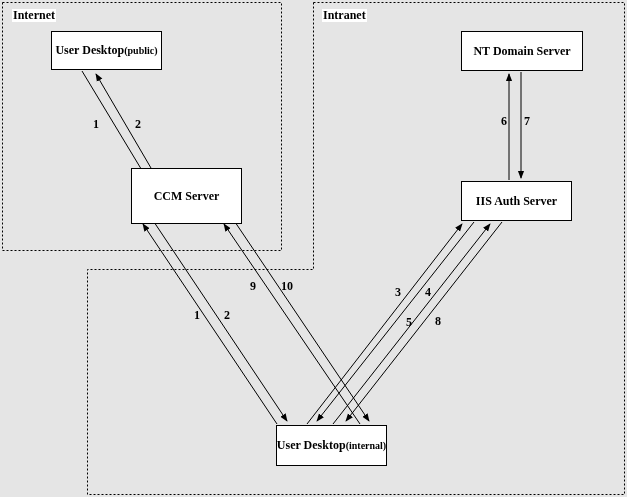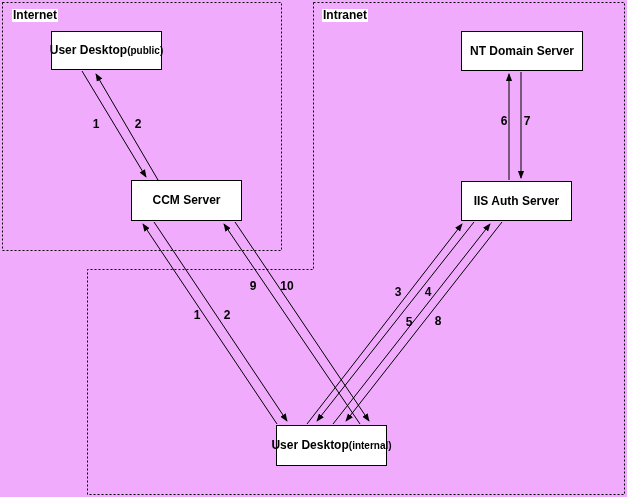--- a/index.html
+++ b/index.html
@@ -1,20 +1,20 @@
 <!DOCTYPE html>
 <html><head>
 <meta charset="utf-8">
 <style>
   html,body { margin:0; padding:0; background:#ffffff; }
   #diagram {
     position:relative;
     width:627px; height:497px;
-    background:#f0abfc;
-    font-family:Liberation Sans, sans-serif;
+    background:#e5e5e5;
+    font-family:Liberation Serif, serif;
     color:#000000;
     overflow:hidden;
   }
   #wires { position:absolute; left:0; top:0; width:627px; height:497px; }
   .node {
     position:absolute; box-sizing:border-box;
     background:#ffffff; border:1px solid #000000;
     display:flex; flex-direction:row; align-items:center; justify-content:center;
     font-weight:bold; font-size:12px; line-height:13px;
     white-space:nowrap; text-align:center;
@@ -23,21 +23,21 @@
   .zone-label {
     position:absolute; font-weight:bold; font-size:12px; line-height:13px;
     background:#ffffff; padding:0 1px;
   }
   .flow-label {
     position:absolute; transform:translate(-50%,-50%);
     font-weight:bold; font-size:12px; line-height:12px;
   }
   
   #node-desktop-public   { left:51px;  top:31px;  width:111px; height:39px; }
-  #node-ccm              { left:131px; top:180px; width:111px; height:41px; }
+  #node-ccm              { left:131px; top:168px; width:111px; height:56px; }
   #node-nt-domain        { left:461px; top:31px;  width:122px; height:40px; }
   #node-iis-auth         { left:461px; top:181px; width:111px; height:40px;text-align:right; }
   #node-desktop-internal { left:276px; top:425px; width:111px; height:41px; }
 </style>
 </head>
 <body>
 
 <div id="diagram">
 
   <svg id="wires" viewBox="0 0 627 497" xmlns="http://www.w3.org/2000/svg">

